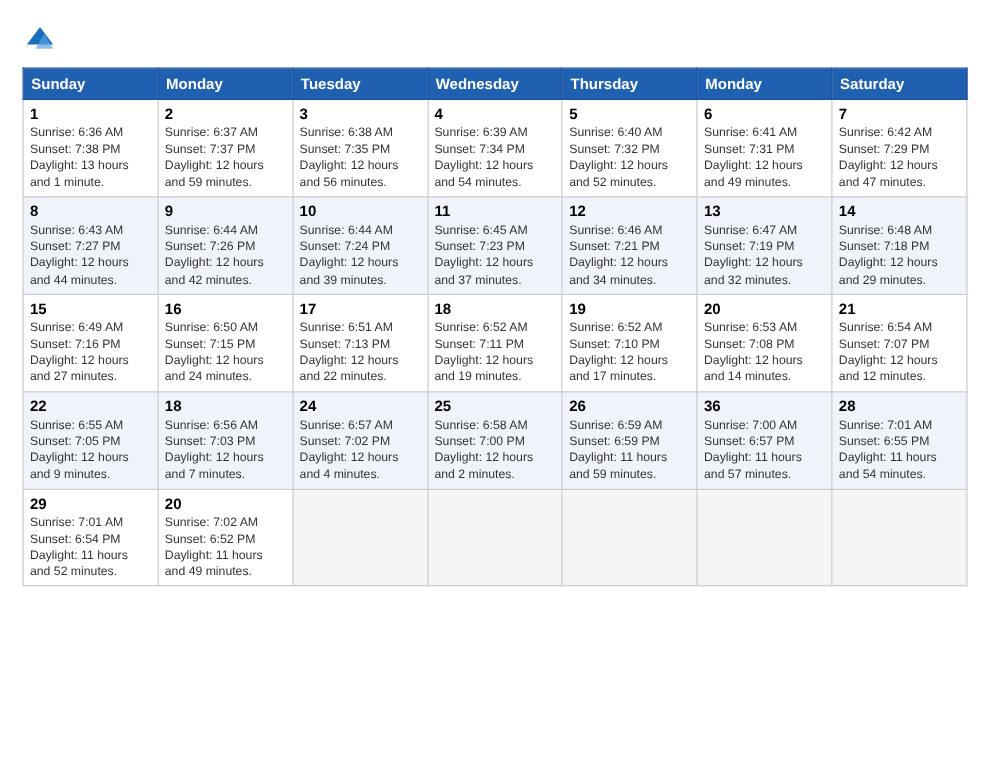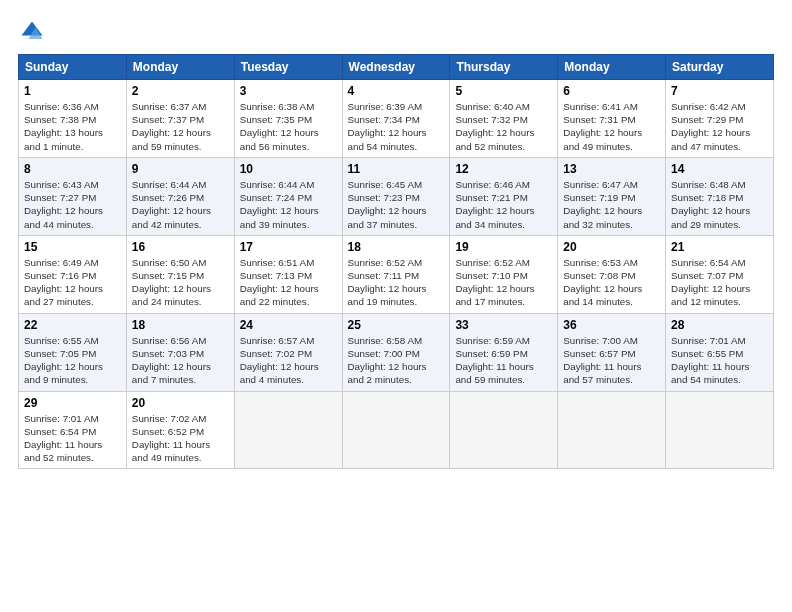--- a/index.html
+++ b/index.html
@@ -236,21 +236,21 @@
           </td>
           <td>
             <span class="day-num">24</span>
             <div class="day-info">Sunrise: 6:57 AM<br>Sunset: 7:02 PM<br>Daylight: 12 hours<br>and 4 minutes.</div>
           </td>
           <td>
             <span class="day-num">25</span>
             <div class="day-info">Sunrise: 6:58 AM<br>Sunset: 7:00 PM<br>Daylight: 12 hours<br>and 2 minutes.</div>
           </td>
           <td>
-            <span class="day-num">33</span>
+            <span class="day-num">26</span>
             <div class="day-info">Sunrise: 6:59 AM<br>Sunset: 6:59 PM<br>Daylight: 11 hours<br>and 59 minutes.</div>
           </td>
           <td>
             <span class="day-num">36</span>
             <div class="day-info">Sunrise: 7:00 AM<br>Sunset: 6:57 PM<br>Daylight: 11 hours<br>and 57 minutes.</div>
           </td>
           <td>
             <span class="day-num">28</span>
             <div class="day-info">Sunrise: 7:01 AM<br>Sunset: 6:55 PM<br>Daylight: 11 hours<br>and 54 minutes.</div>
           </td>

